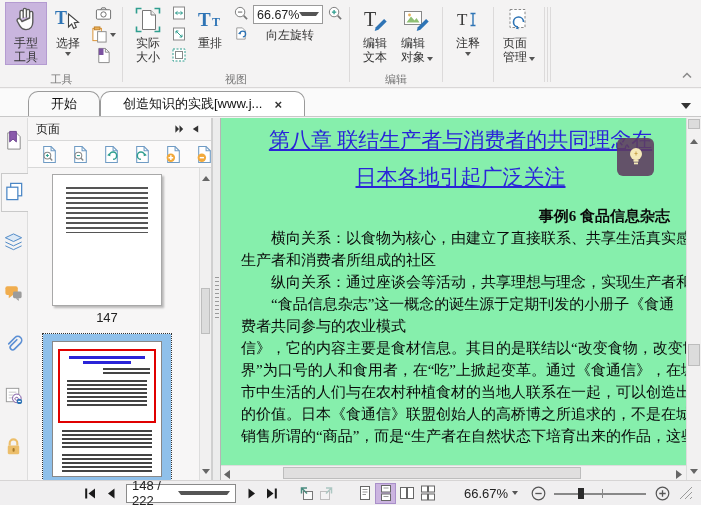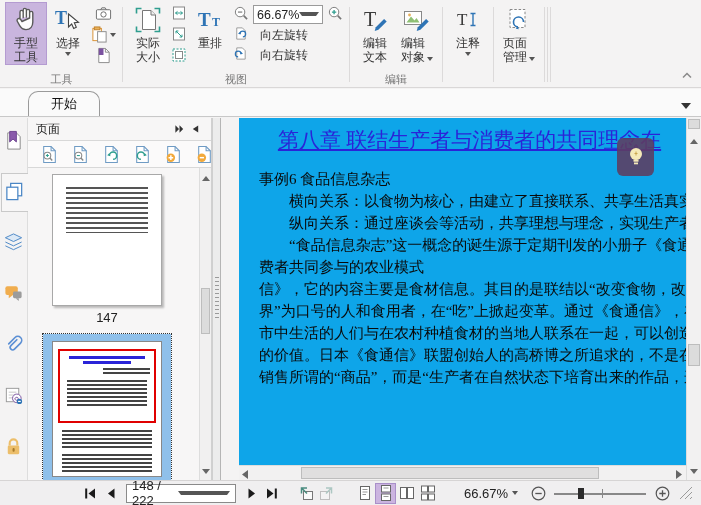--- a/index.html
+++ b/index.html
@@ -17,21 +17,21 @@
   .bigbtn.active { background:#c9b5de; border-color:#b49bd1; }
   .bicon { width:30px; height:30px; display:block; }
   .blabel { font-size:12px; line-height:14px; white-space:pre-line; text-align:center; color:#333; margin-top:1px; }
   .lblrow { display:flex; align-items:flex-end; gap:2px; }
   .tri-down { width:0; height:0; border-left:3.5px solid transparent; border-right:3.5px solid transparent; border-top:4px solid #555; margin:2px 0 3px 0; }
   .smallcol { display:flex; flex-direction:column; gap:2px; padding-top:3px; }
   .smallbtn { height:19px; display:flex; align-items:center; justify-content:center; gap:2px; padding:0 2px; }
   .zoomrow { display:flex; align-items:center; gap:2px; height:21px; }
   .zoombox { width:70px; height:19px; background:#fff; border:1px solid #9a9a9a; display:flex; align-items:center; padding:0 3px; font-size:12.5px; }
   .zoombox span { flex:1; }
-  .rotrow { display:flex; align-items:center; gap:12px; height:20px; font-size:12px; color:#333; padding-left:2px; }
+  .rotrow { display:flex; align-items:center; gap:18px; height:20px; font-size:12px; color:#333; padding-left:2px; }
   .viewcol2 { display:flex; flex-direction:column; padding-top:2px; }
   .collapse-btn { position:absolute; right:8px; bottom:5px; }
 
   
   .tabbar { position:absolute; top:89px; left:0; right:0; height:28px; background:#fafafa; border-bottom:1px solid #c8c8c8; display:flex; align-items:flex-end; padding-left:28px; }
   .tab { height:25px; padding:0 22px; border:1px solid #9a9a9a; border-bottom:none; border-radius:10px 10px 0 0; background:#fafafa; margin-right:0; font-size:13px; display:flex; align-items:center; gap:12px; color:#111;text-align:right; }
   .tab.active { background:#fff; }
   .tab .close { font-size:13px; font-weight:bold; color:#333; line-height:1; }
   .tab-overflow { position:absolute; right:10px; top:9px; }
 
@@ -59,26 +59,26 @@
   .bline { height:3px; background:#2a24d8; margin:2px auto; }
   .mini { background:repeating-linear-gradient(#444 0 2px, transparent 2px 4px); }
   .pscroll { position:absolute; right:0; top:0; bottom:0; width:12px; background:#f1f0f0; border-left:1px solid #ddd; }
   .pscroll .up { position:absolute; top:2px; left:2px; }
   .pscroll .dn { position:absolute; bottom:2px; left:2px; }
   .pscroll .pthumb { position:absolute; top:120px; left:1px; width:9px; height:46px; background:#dcdcdc; border:1px solid #bdbdbd; }
 
   .splitter { width:9px; background:#ececec; border-left:1px solid #cfcfcf; border-right:1px solid #b5b5b5; position:relative; }
   .grip { position:absolute; top:50%; left:2px; margin-top:-22px; width:4px; height:44px; background:repeating-linear-gradient(#9a9a9a 0 1.5px, transparent 1.5px 4px); }
 
-  .docview { flex:1; background:#0ea5e9; position:relative; overflow:hidden;margin-left:18px; }
+  .docview { flex:1; background:#86efac; position:relative; overflow:hidden; }
   .docpage { padding:4px 6px 0 20px; }
   .doc-title { font-family:"Liberation Serif",serif; color:#2a24d8; text-decoration:underline; text-align:center; font-size:21px; line-height:37px; font-weight:500; }
   .docbody { margin-top:9px; }
   .doc-line { font-family:"Liberation Serif",serif; font-size:15px; line-height:22px; color:#0a0a0a; white-space:nowrap; }
-  .r { padding-right:10px; }
+  .r { text-align:right; padding-right:10px;font-weight:bold; }
   .ind { text-indent:2em; }
 
   .bulb { position:absolute; right:32px; top:20px; width:37px; height:38px; background:rgba(94,60,96,.88); border-radius:6px; display:flex; align-items:center; justify-content:center; }
 
   .hscroll { position:absolute; left:0; right:0; bottom:0; height:15px; background:#f2f1f1; border-top:1px solid #ddd; }
   .hthumb { position:absolute; left:62px; top:1px; width:298px; height:12px; background:#e0dfdf; border:1px solid #bdbdbd; }
   .harrow { position:absolute; top:2px; }
   .docscroll { width:15px; background:#f2f1f1; border-left:1px solid #ddd; position:relative; }
   .dbox { position:absolute; top:1px; left:1px; width:12px; height:10px; background:#dcdcdc; border:1px solid #bdbdbd; }
   .dup { position:absolute; top:15px; left:3px; }
@@ -218,30 +218,20 @@
               </span>
           </div>
           <div class="rotrow">
             <span><svg width="15" height="15" viewBox="0 0 16 16">
                   <path d="M4 2h6l3 3v9H4z" fill="#fff" stroke="#999"></path>
                   <path d="M10.5 11.5a3 3 0 10-3-3" fill="none" stroke="#2e74b5" stroke-width="1.3"></path>
                   <path d="M7.5 6.2l-2.1 2 2.8.8z" fill="#2e74b5"></path>
                 </svg></span>
             <span>向左旋转</span>
           </div>
-          <div class="rotrow">
-            <span><svg width="15" height="15" viewBox="0 0 16 16">
-                  <path d="M4 2h6l3 3v9H4z" fill="#fff" stroke="#999"></path>
-                  <g transform="translate(16,0) scale(-1,1)">
-                    <path d="M10.5 11.5a3 3 0 10-3-3" fill="none" stroke="#2e74b5" stroke-width="1.3"></path>
-                    <path d="M7.5 6.2l-2.1 2 2.8.8z" fill="#2e74b5"></path>
-                  </g>
-                </svg></span>
-            <span>向右旋转</span>
-          </div>
         </div>
       </div>
       <div class="rlabel">视图</div>
     </div>
 
     <div class="vsep"></div>
 
     <div class="rgroup">
       <div class="rbody">
         <div class="bigbtn">
@@ -314,20 +304,24 @@
     <div class="vsep"></div>
 
     <span class="collapse-btn"><svg width="12" height="8">
           <path d="M2 6.5l4-4 4 4" fill="none" stroke="#8a8a8a" stroke-width="1.5"></path>
         </svg></span>
   </div>
 
   <div class="tabbar">
     <div class="tab">
       <span>开始</span>
+    </div>
+    <div class="tab active">
+      <span>创造知识的实践[www.j...</span>
+      <span class="close">×</span>
     </div>
     <span class="tab-overflow"><svg width="10" height="6">
           <path d="M0 0h10L5 6z" fill="#333"></path>
         </svg></span>
   </div>
 
   <div class="main">
 
     <div class="sidestrip">
       <div class="sideicon">
@@ -467,23 +461,25 @@
       </div>
     </div>
 
     <div class="splitter">
         <div class="grip"></div>
       </div>
 
     <div class="docview">
       <div class="docpage">
         <div class="doc-title">第八章 联结生产者与消费者的共同理念在</div>
+        <div class="doc-title">日本各地引起广泛关注</div>
         <div class="docbody">
           <div class="doc-line r">事例6 食品信息杂志</div>
           <div class="doc-line ind">横向关系：以食物为核心，由建立了直接联系、共享生活真实感的</div>
+          <div class="doc-line">生产者和消费者所组成的社区</div>
           <div class="doc-line ind">纵向关系：通过座谈会等活动，共享理想与理念，实现生产者和消</div>
           <div class="doc-line ind">“食品信息杂志”这一概念的诞生源于定期刊发的小册子《食通</div>
           <div class="doc-line">费者共同参与的农业模式</div>
           <div class="doc-line">信》，它的内容主要是食材信息。其目的是联结以“改变食物，改变世</div>
           <div class="doc-line">界”为口号的人和食用者，在“吃”上掀起变革。通过《食通信》，在城</div>
           <div class="doc-line">市中生活的人们与在农村种植食材的当地人联系在一起，可以创造出新</div>
           <div class="doc-line">的价值。日本《食通信》联盟创始人的高桥博之所追求的，不是在城市</div>
           <div class="doc-line">销售所谓的“商品”，而是“生产者在自然状态下培育出来的作品，这些</div>
         </div>
       </div>

